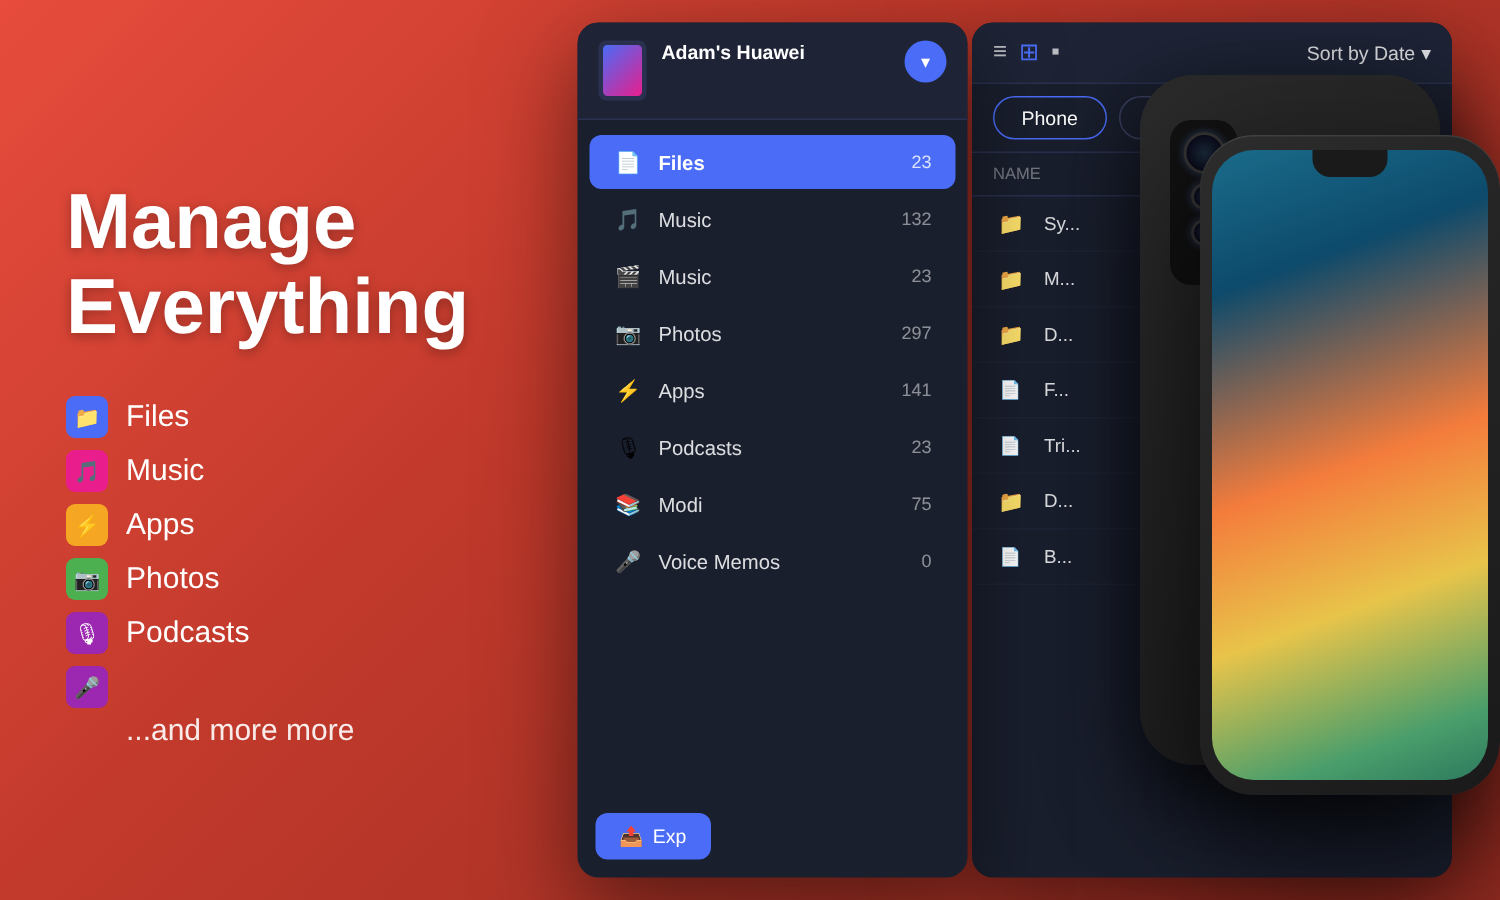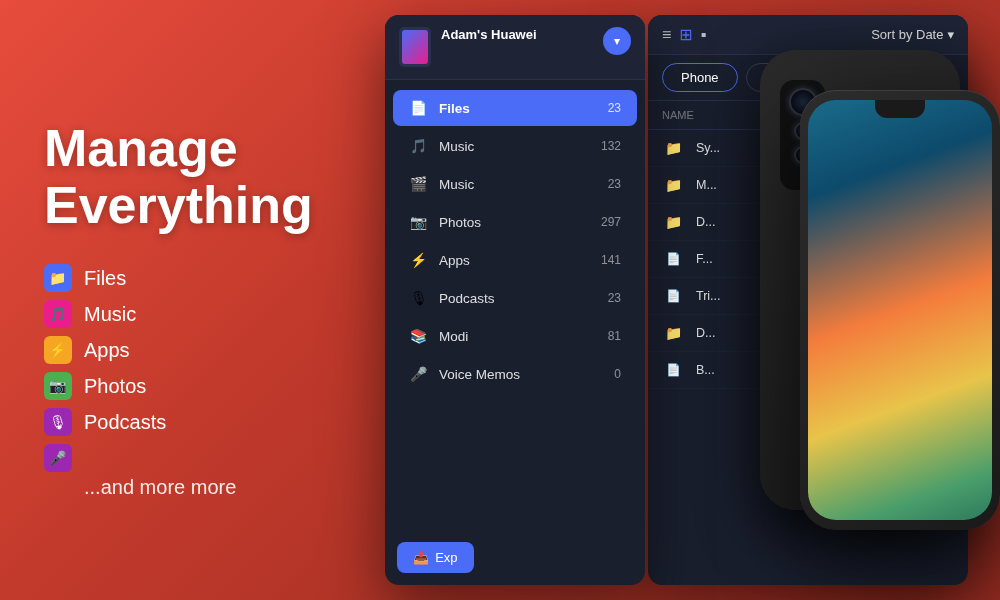--- a/index.html
+++ b/index.html
@@ -466,21 +466,21 @@
       <span class="menu-item-count">141</span>
     </div>
     <div class="menu-item">
       <span class="menu-item-icon">🎙</span>
       <span class="menu-item-label">Podcasts</span>
       <span class="menu-item-count">23</span>
     </div>
     <div class="menu-item">
       <span class="menu-item-icon">📚</span>
       <span class="menu-item-label">Modi</span>
-      <span class="menu-item-count">81</span>
+      <span class="menu-item-count">75</span>
     </div>
     <div class="menu-item">
       <span class="menu-item-icon">🎤</span>
       <span class="menu-item-label">Voice Memos</span>
       <span class="menu-item-count">0</span>
     </div>
   </div>
 
   <div class="export-btn">
     <span>📤</span>

